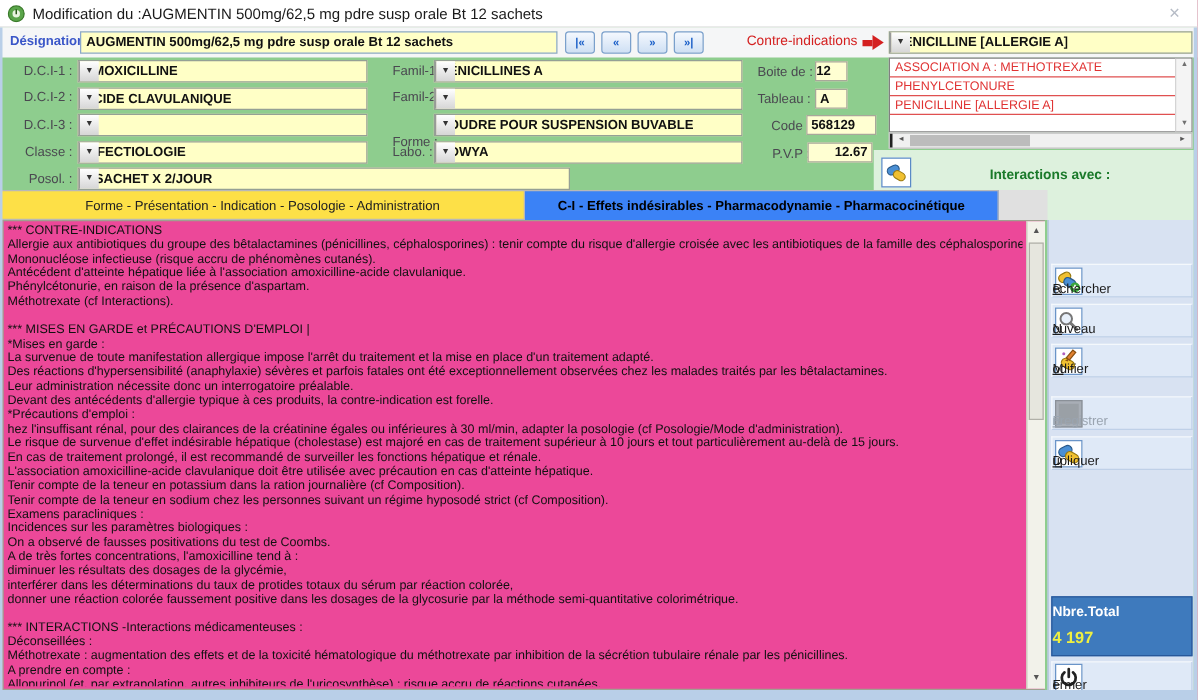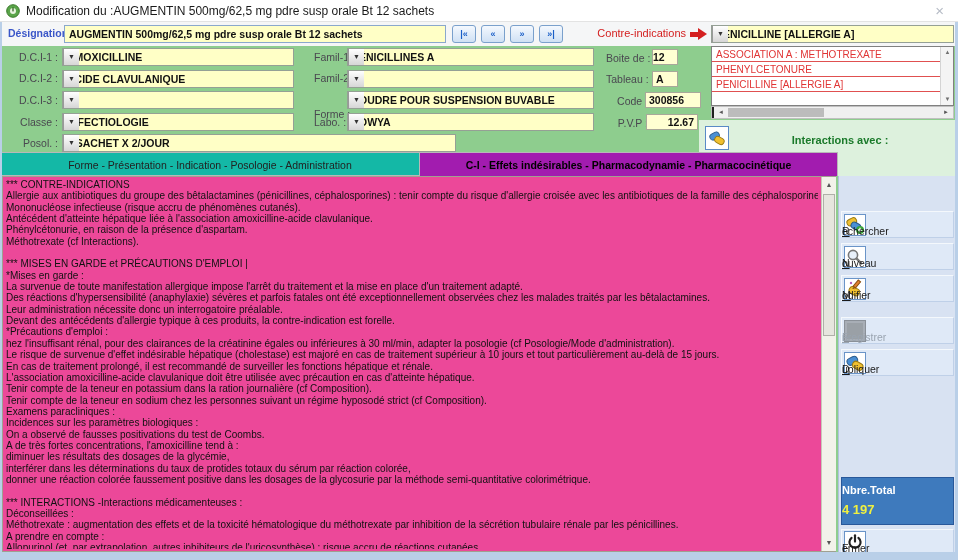--- a/index.html
+++ b/index.html
@@ -50,22 +50,22 @@
   .hthumb{left:16px;top:1px;width:96px;height:9px;background:#bcbcbc;}
 
   .inter-box{left:699px;top:120px;width:256px;height:56px;background:#ddf1dd;}
   .inter-iconbtn{left:6px;top:6px;width:24px;height:24px;background:#ffffff;border:1px solid #5a8ac6;}
   .inter-lbl{left:32px;top:14px;width:218px;text-align:center;font-size:11px;font-weight:bold;color:#1a7a2a;}
 
   
   .tabstrip{left:0;top:152px;width:838px;height:24px;background:#e0e0e0;}
   .tab{top:0;height:24px;font-size:10.5px;text-align:center;line-height:24px;white-space:nowrap;
     overflow:hidden;cursor:default;}
-  .tab1{left:0;width:420px;background:#14b8a6;border:1px solid #b8b8b8;color:#222;}
-  .tab2{left:420px;width:418px;background:#a21caf;border:1px solid #b8b8b8;border-left:none;
+  .tab1{left:0;width:420px;background:#fde047;border:1px solid #b8b8b8;color:#222;}
+  .tab2{left:420px;width:379px;background:#3b82f6;border:1px solid #b8b8b8;border-left:none;
     border-bottom:none;font-weight:bold;color:#000;}
 
   
   .notice{left:2px;top:176px;width:834px;height:376px;background:#ec4899;border:1px solid #a0a090;}
   .notice-text{left:3px;top:2px;width:812px;height:370px;font-size:10px;line-height:11.35px;
     color:#111;white-space:pre;overflow:hidden;}
   .n-vscroll{left:818px;top:0;width:15px;height:374px;background:#f2f2ea;border-left:1px solid #c8c8b8;}
   .n-btn{left:0;width:14px;height:15px;font-size:7px;color:#555;text-align:center;line-height:15px;cursor:default;}
   .n-thumb{left:1px;top:17px;width:12px;height:142px;background:#e6e6de;border:1px solid #b0b0a8;}
 
@@ -162,21 +162,21 @@
   <div class="combo" style="left:347px;top:113px;width:247px">
     <span class="val">ADWYA</span>
       <span class="dd">▼</span>
   </div>
 
   <span class="flbl" style="left:590px;top:52px;width:58px">Boite de :</span>
   <div class="minibox" style="left:652px;top:49px;width:26px;text-align:center;padding-right:15px">12</div>
   <span class="flbl" style="left:590px;top:73px;width:58px">Tableau :</span>
   <div class="minibox" style="left:652px;top:71px;width:26px;padding-left:3px">A</div>
   <span class="flbl" style="left:590px;top:95px;width:58px">Code :</span>
-  <div class="minibox" style="left:645px;top:92px;width:56px;padding-left:3px">300856</div>
+  <div class="minibox" style="left:645px;top:92px;width:56px;padding-left:3px">568129</div>
   <span class="flbl" style="left:590px;top:117px;width:58px">P.V.P :</span>
   <div class="minibox" style="left:646px;top:114px;width:52px;text-align:right;padding-right:3px">12.67</div>
 
   <div class="combo ci-combo">
     <span class="val">PENICILLINE [ALLERGIE A]</span>
       <span class="dd">▼</span>
   </div>
   <div class="ci-list">
     <div class="ci-item" style="top:15px">PHENYLCETONURE</div>
     <div class="ci-item" style="top:0">ASSOCIATION A : METHOTREXATE</div>

